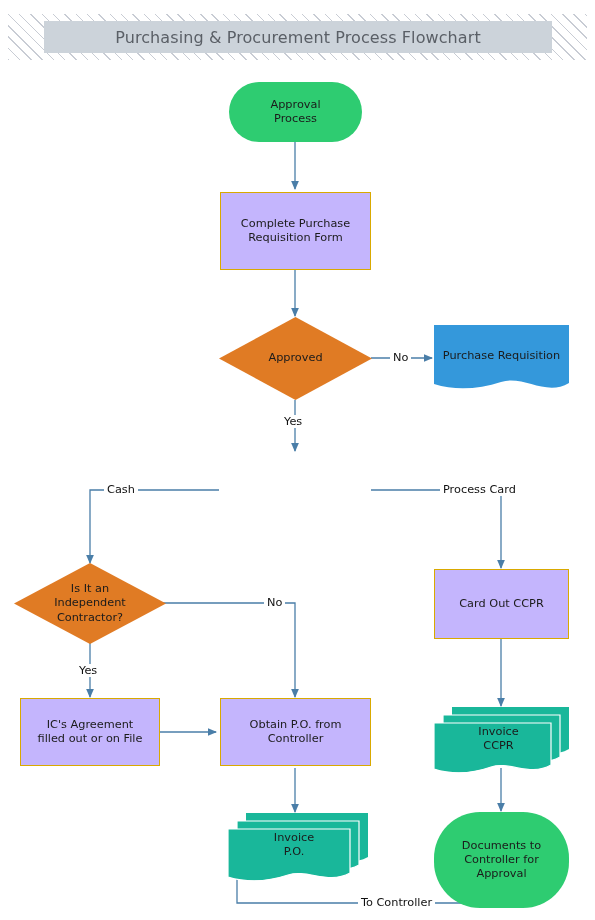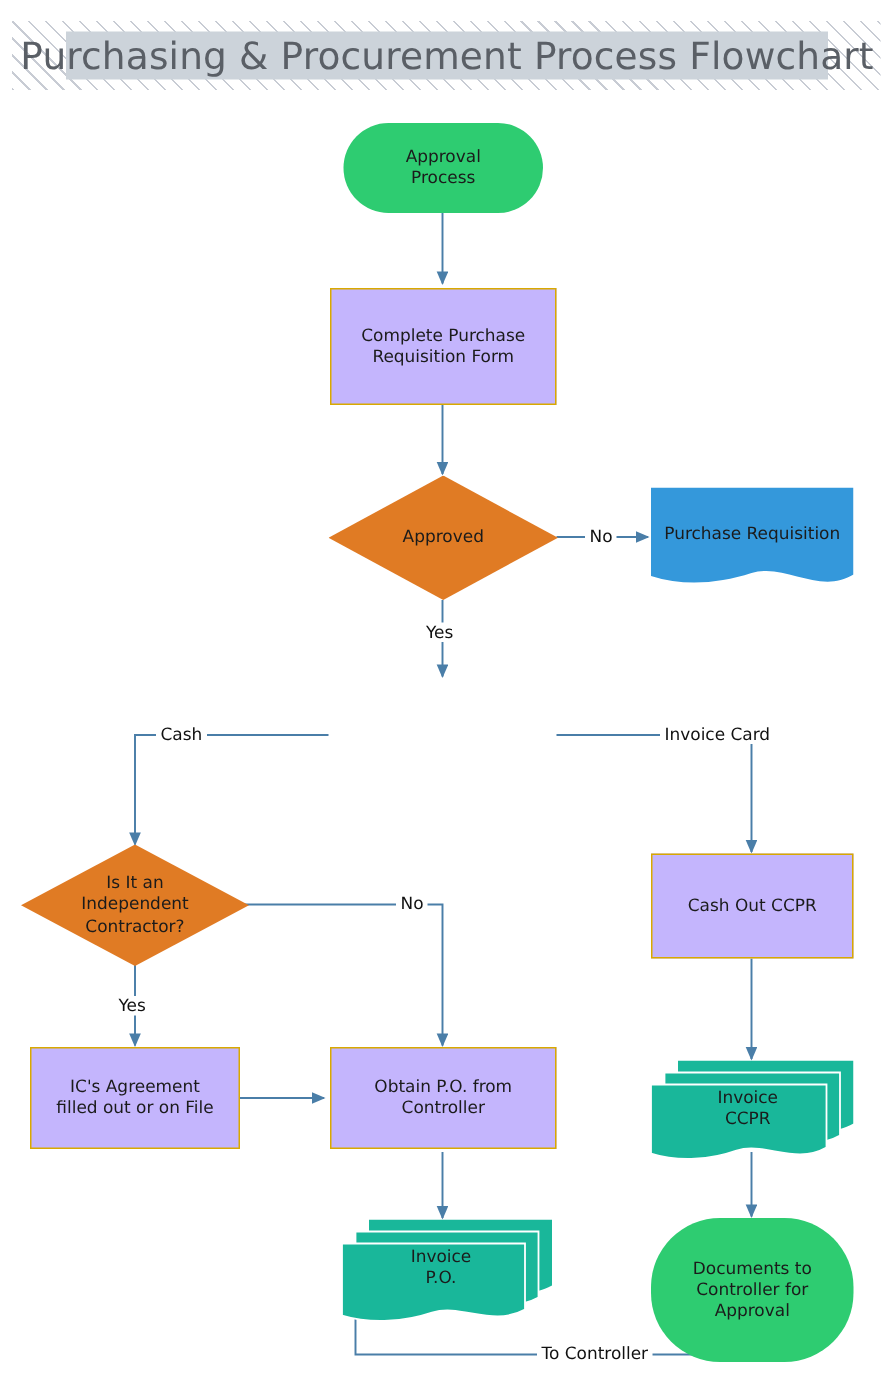--- a/index.html
+++ b/index.html
@@ -43,21 +43,21 @@
     top: 21px;
     width: 508px;
     height: 32px;
     background: #ccd3da;
     display: flex;
     align-items: center;
     justify-content: center;
   }
   .title-text {
     color: #5a5f66;
-    font-size: 25px;
+    font-size: 16px;
     letter-spacing: 0.1px;
     white-space: nowrap;
   }
 
   
   .node {
     position: absolute;
     box-sizing: border-box;
     display: flex;
     align-items: center;
@@ -147,21 +147,21 @@
 
       <path d="M501,768 L501,811" marker-end="url(#arrow)"></path>
 
       <path d="M237,876 L237,903 L501,903 L501,893" marker-end="url(#arrow)"></path>
     </g>
   </svg>
 
   <div class="edge-label" style="left:390px; top:351px;">No</div>
   <div class="edge-label" style="left:281px; top:415px;">Yes</div>
   <div class="edge-label" style="left:104px; top:483px;">Cash</div>
-  <div class="edge-label" style="left:440px; top:483px;">Invoice Card</div>
+  <div class="edge-label" style="left:440px; top:483px;">Process Card</div>
   <div class="edge-label" style="left:76px; top:664px;">Yes</div>
   <div class="edge-label" style="left:264px; top:596px;">No</div>
   <div class="edge-label" style="left:358px; top:896px;text-align:center;">To Controller</div>
 
   <div class="node terminator" style="left:229px; top:82px; width:133px; height:60px;">
     <span class="lbl">Approval
 Process</span>
   </div>
 
   <div class="node process" style="left:220px; top:192px; width:151px; height:78px;">
@@ -203,21 +203,21 @@
     <svg width="140" height="70" viewBox="0 0 140 70">
       <path d="M18,0 L140,0 L140,44 C118,56 98,40 78,46 C60,52 38,54 18,48 Z" fill="#19B79A"></path>
       <path d="M9,8 L131,8 L131,52 C109,64 89,48 69,54 C51,60 29,62 9,56 Z" fill="#19B79A" stroke="#ffffff" stroke-width="1.2"></path>
       <path d="M0,16 L122,16 L122,60 C100,72 80,56 60,62 C42,68 20,70 0,64 Z" fill="#19B79A" stroke="#ffffff" stroke-width="1.2"></path>
     </svg>
     <span class="lbl" style="margin-left:-8px; margin-top:-6px;">Invoice
 P.O.</span>
   </div>
 
   <div class="node process" style="left:434px; top:569px; width:135px; height:70px;">
-    <span class="lbl">Cash Out CCPR</span>
+    <span class="lbl">Card Out CCPR</span>
   </div>
 
   <div class="node docshape" style="left:434px; top:707px; width:135px; height:68px;">
     <svg width="135" height="68" viewBox="0 0 135 68">
       <path d="M18,0 L135,0 L135,42 C114,54 94,38 75,44 C58,50 37,52 18,46 Z" fill="#19B79A"></path>
       <path d="M9,8 L126,8 L126,50 C105,62 85,46 66,52 C49,58 28,60 9,54 Z" fill="#19B79A" stroke="#ffffff" stroke-width="1.2"></path>
       <path d="M0,16 L117,16 L117,58 C96,70 76,54 57,60 C40,66 19,68 0,62 Z" fill="#19B79A" stroke="#ffffff" stroke-width="1.2"></path>
     </svg>
     <span class="lbl" style="margin-left:-6px; margin-top:-4px;">Invoice
 CCPR</span>

